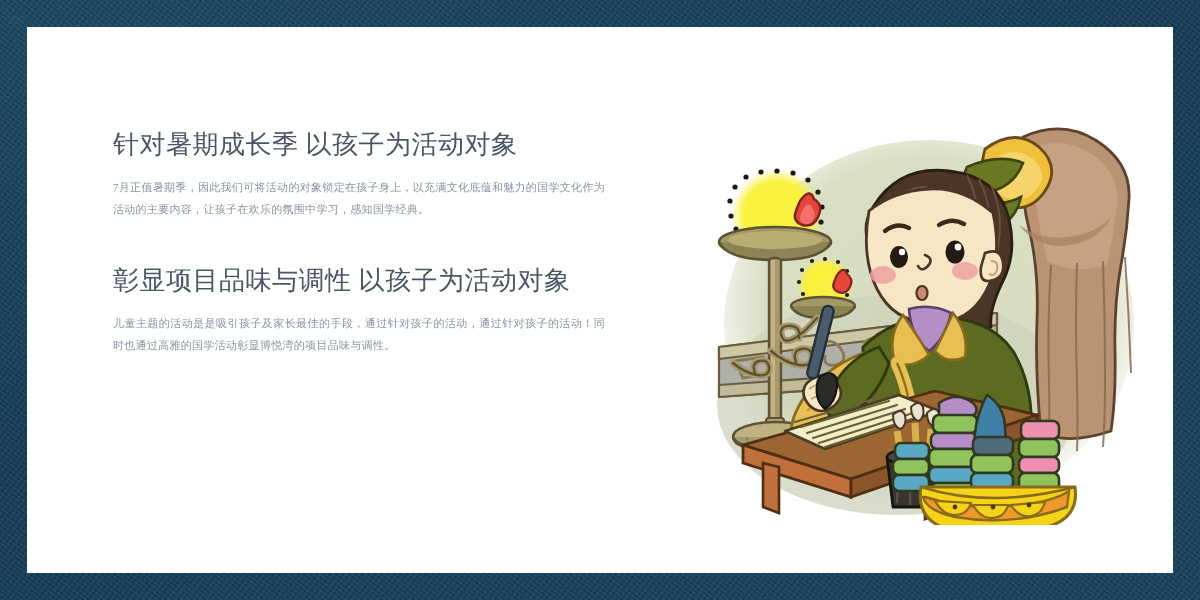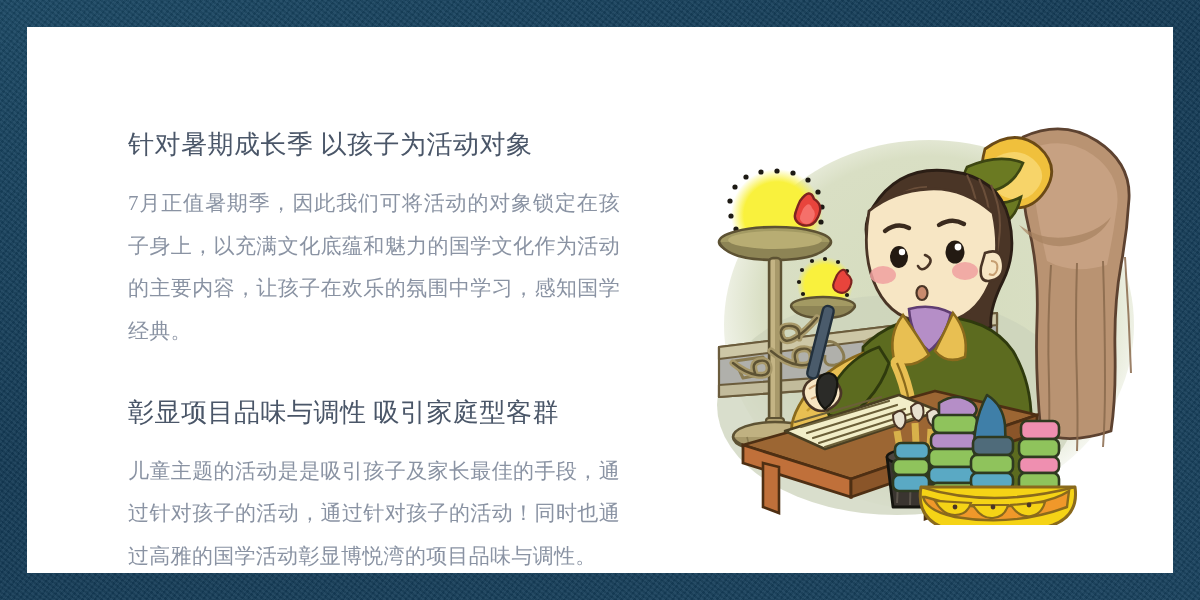--- a/index.html
+++ b/index.html
@@ -20,36 +20,36 @@
   }
   #canvas {
     position:absolute;
     left:27px; top:27px; right:27px; bottom:27px;
     background:#ffffff;
   }
 
   
   #text-col {
     position:absolute;
-    left:101px; top:100px;
+    left:86px; top:100px;
     width:500px;
   }
   .block { margin-bottom:42px; }
   .block:last-child { margin-bottom:0; }
   .headline {
     font-size:26px;
     font-weight:400;
     color:#4a5668;
     letter-spacing:.5px;
     line-height:1.35;
     white-space:nowrap;
   }
   .body-text {
-    margin-top:20px;
-    font-size:21px;
+    margin-top:14px;
+    font-size:11px;
     color:#8a93a3;
     line-height:2.03;
     letter-spacing:.3px;
     text-align:justify;
     width:492px;
   }
 
   
   #illustration {
     position:absolute;
@@ -65,21 +65,21 @@
   <div id="canvas">
 
     <div id="text-col">
 
       <div class="block">
         <div class="headline">针对暑期成长季 以孩子为活动对象</div>
         <div class="body-text">7月正值暑期季，因此我们可将活动的对象锁定在孩子身上，以充满文化底蕴和魅力的国学文化作为活动的主要内容，让孩子在欢乐的氛围中学习，感知国学经典。</div>
       </div>
 
       <div class="block">
-        <div class="headline">彰显项目品味与调性 吸引家庭型客群</div>
+        <div class="headline">彰显项目品味与调性 以孩子为活动对象</div>
         <div class="body-text">儿童主题的活动是是吸引孩子及家长最佳的手段，通过针对孩子的活动，通过针对孩子的活动！同时也通过高雅的国学活动彰显博悦湾的项目品味与调性。</div>
       </div>
 
     </div>
 
     <div id="illustration">
       <svg viewBox="0 0 520 410" xmlns="http://www.w3.org/2000/svg">
         <defs>
           <radialGradient id="blobGrad" cx="50%" cy="45%" r="58%">
             <stop offset="0%" stop-color="#d5dcbe"></stop>

